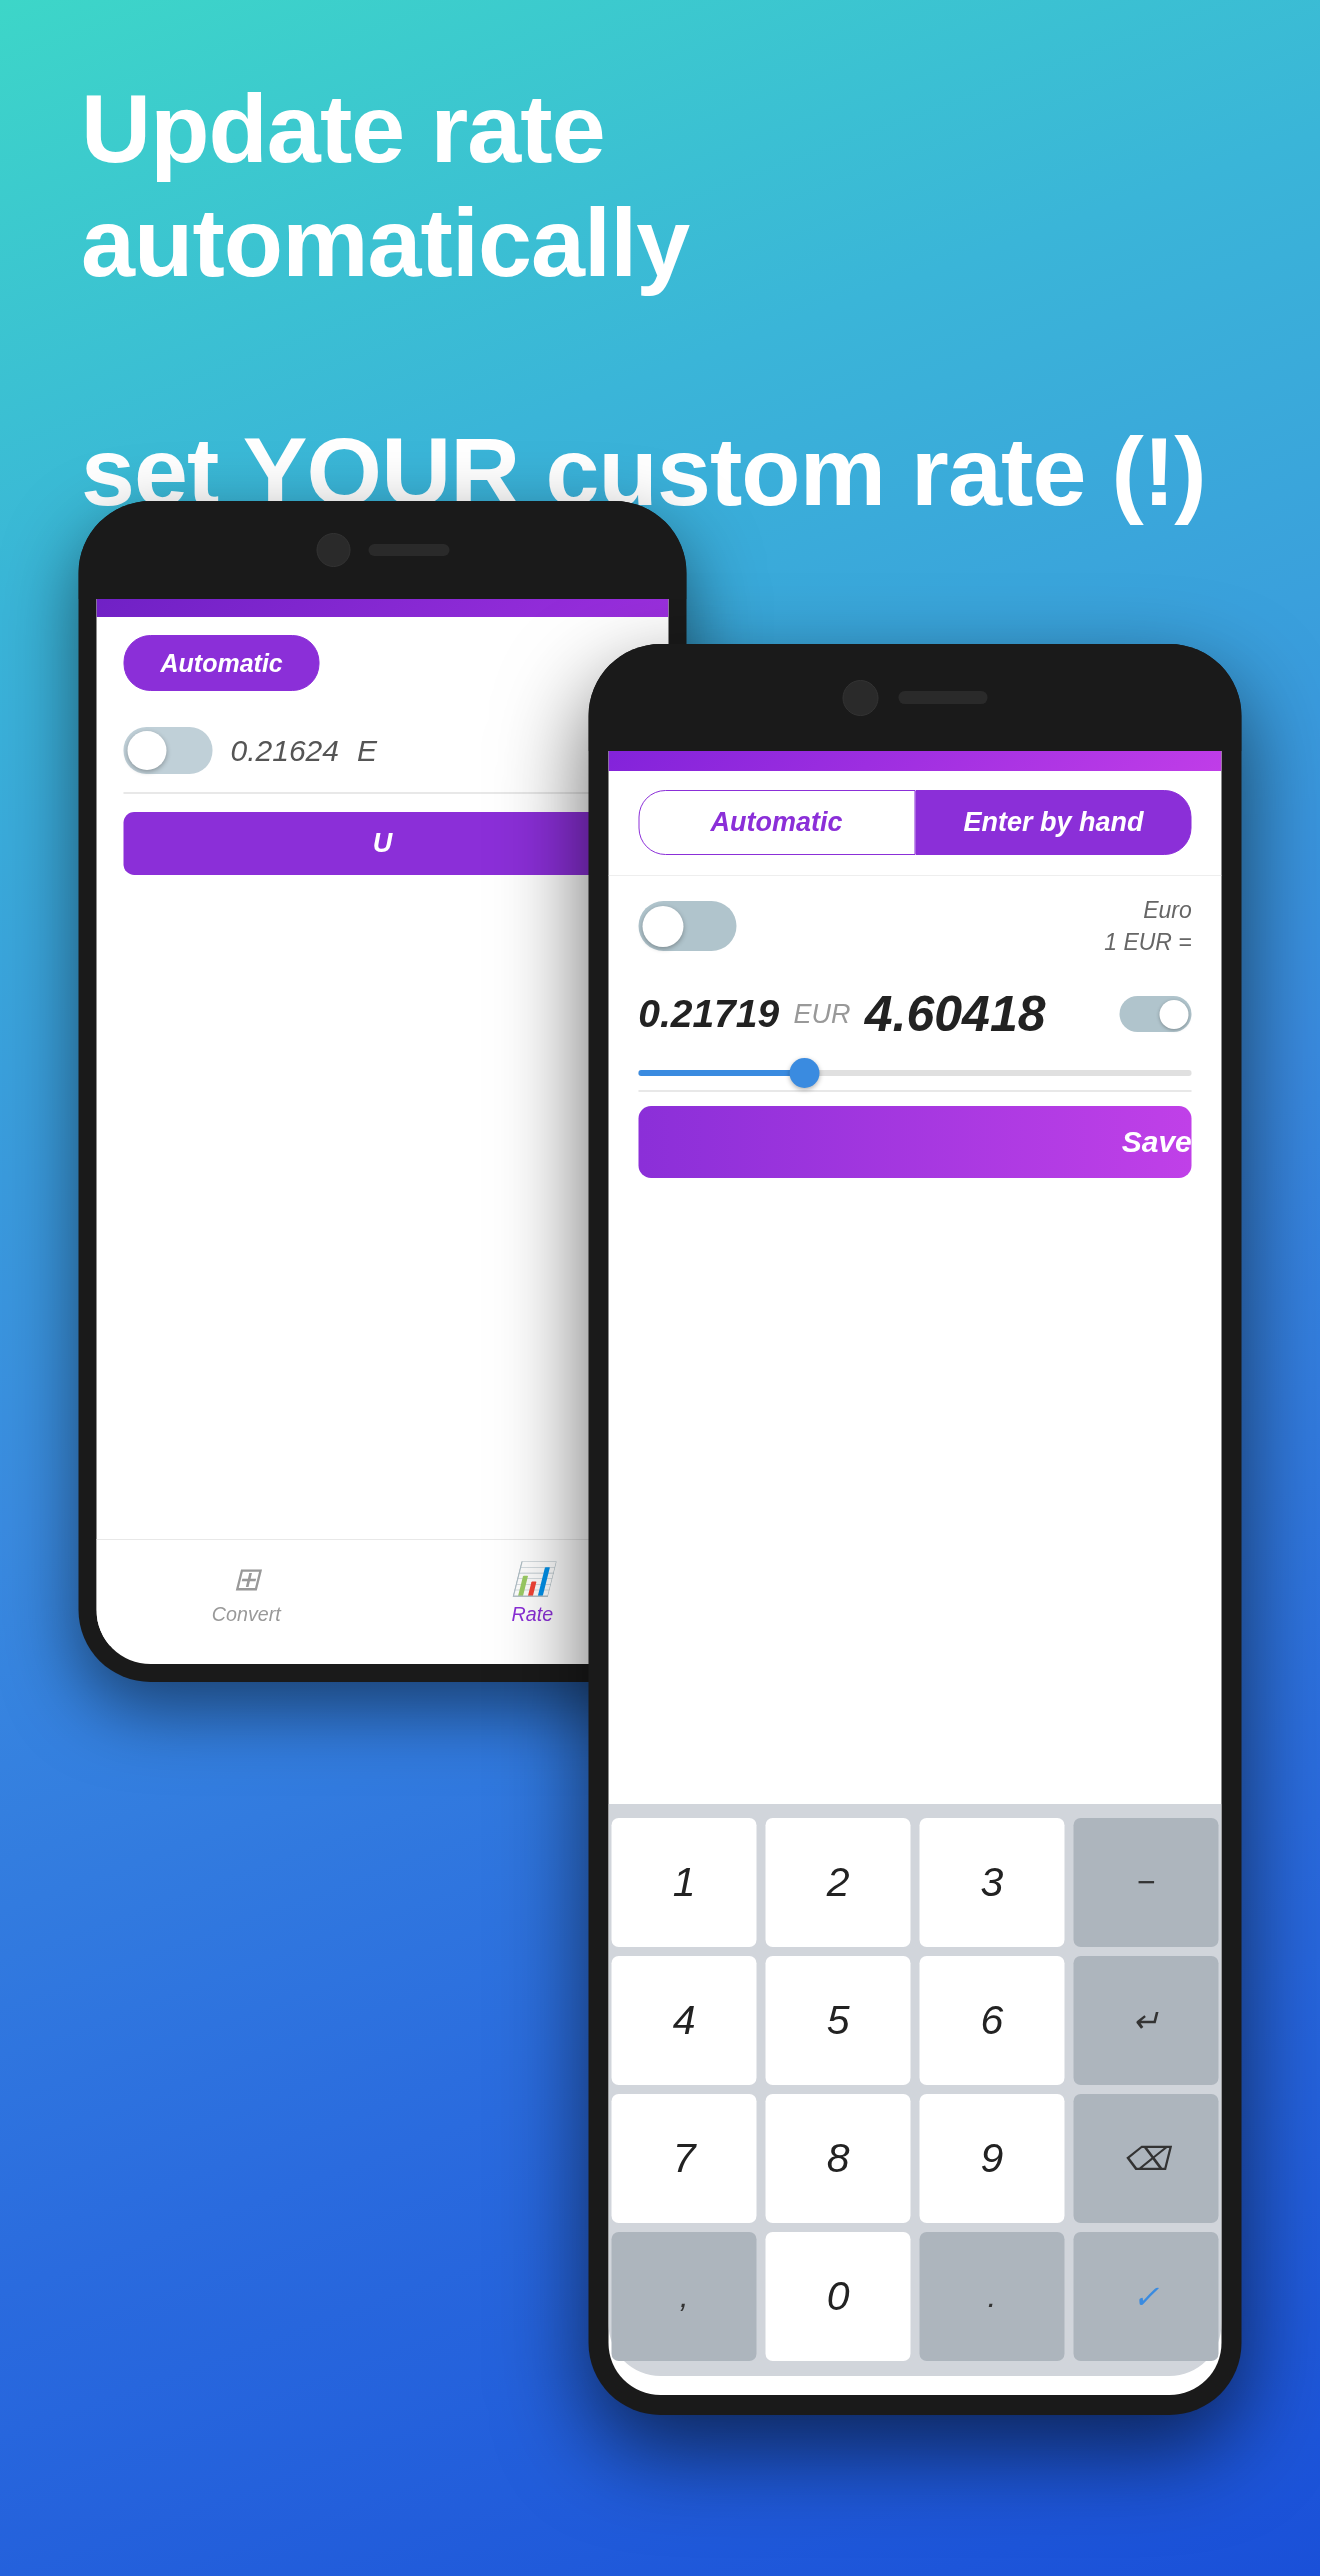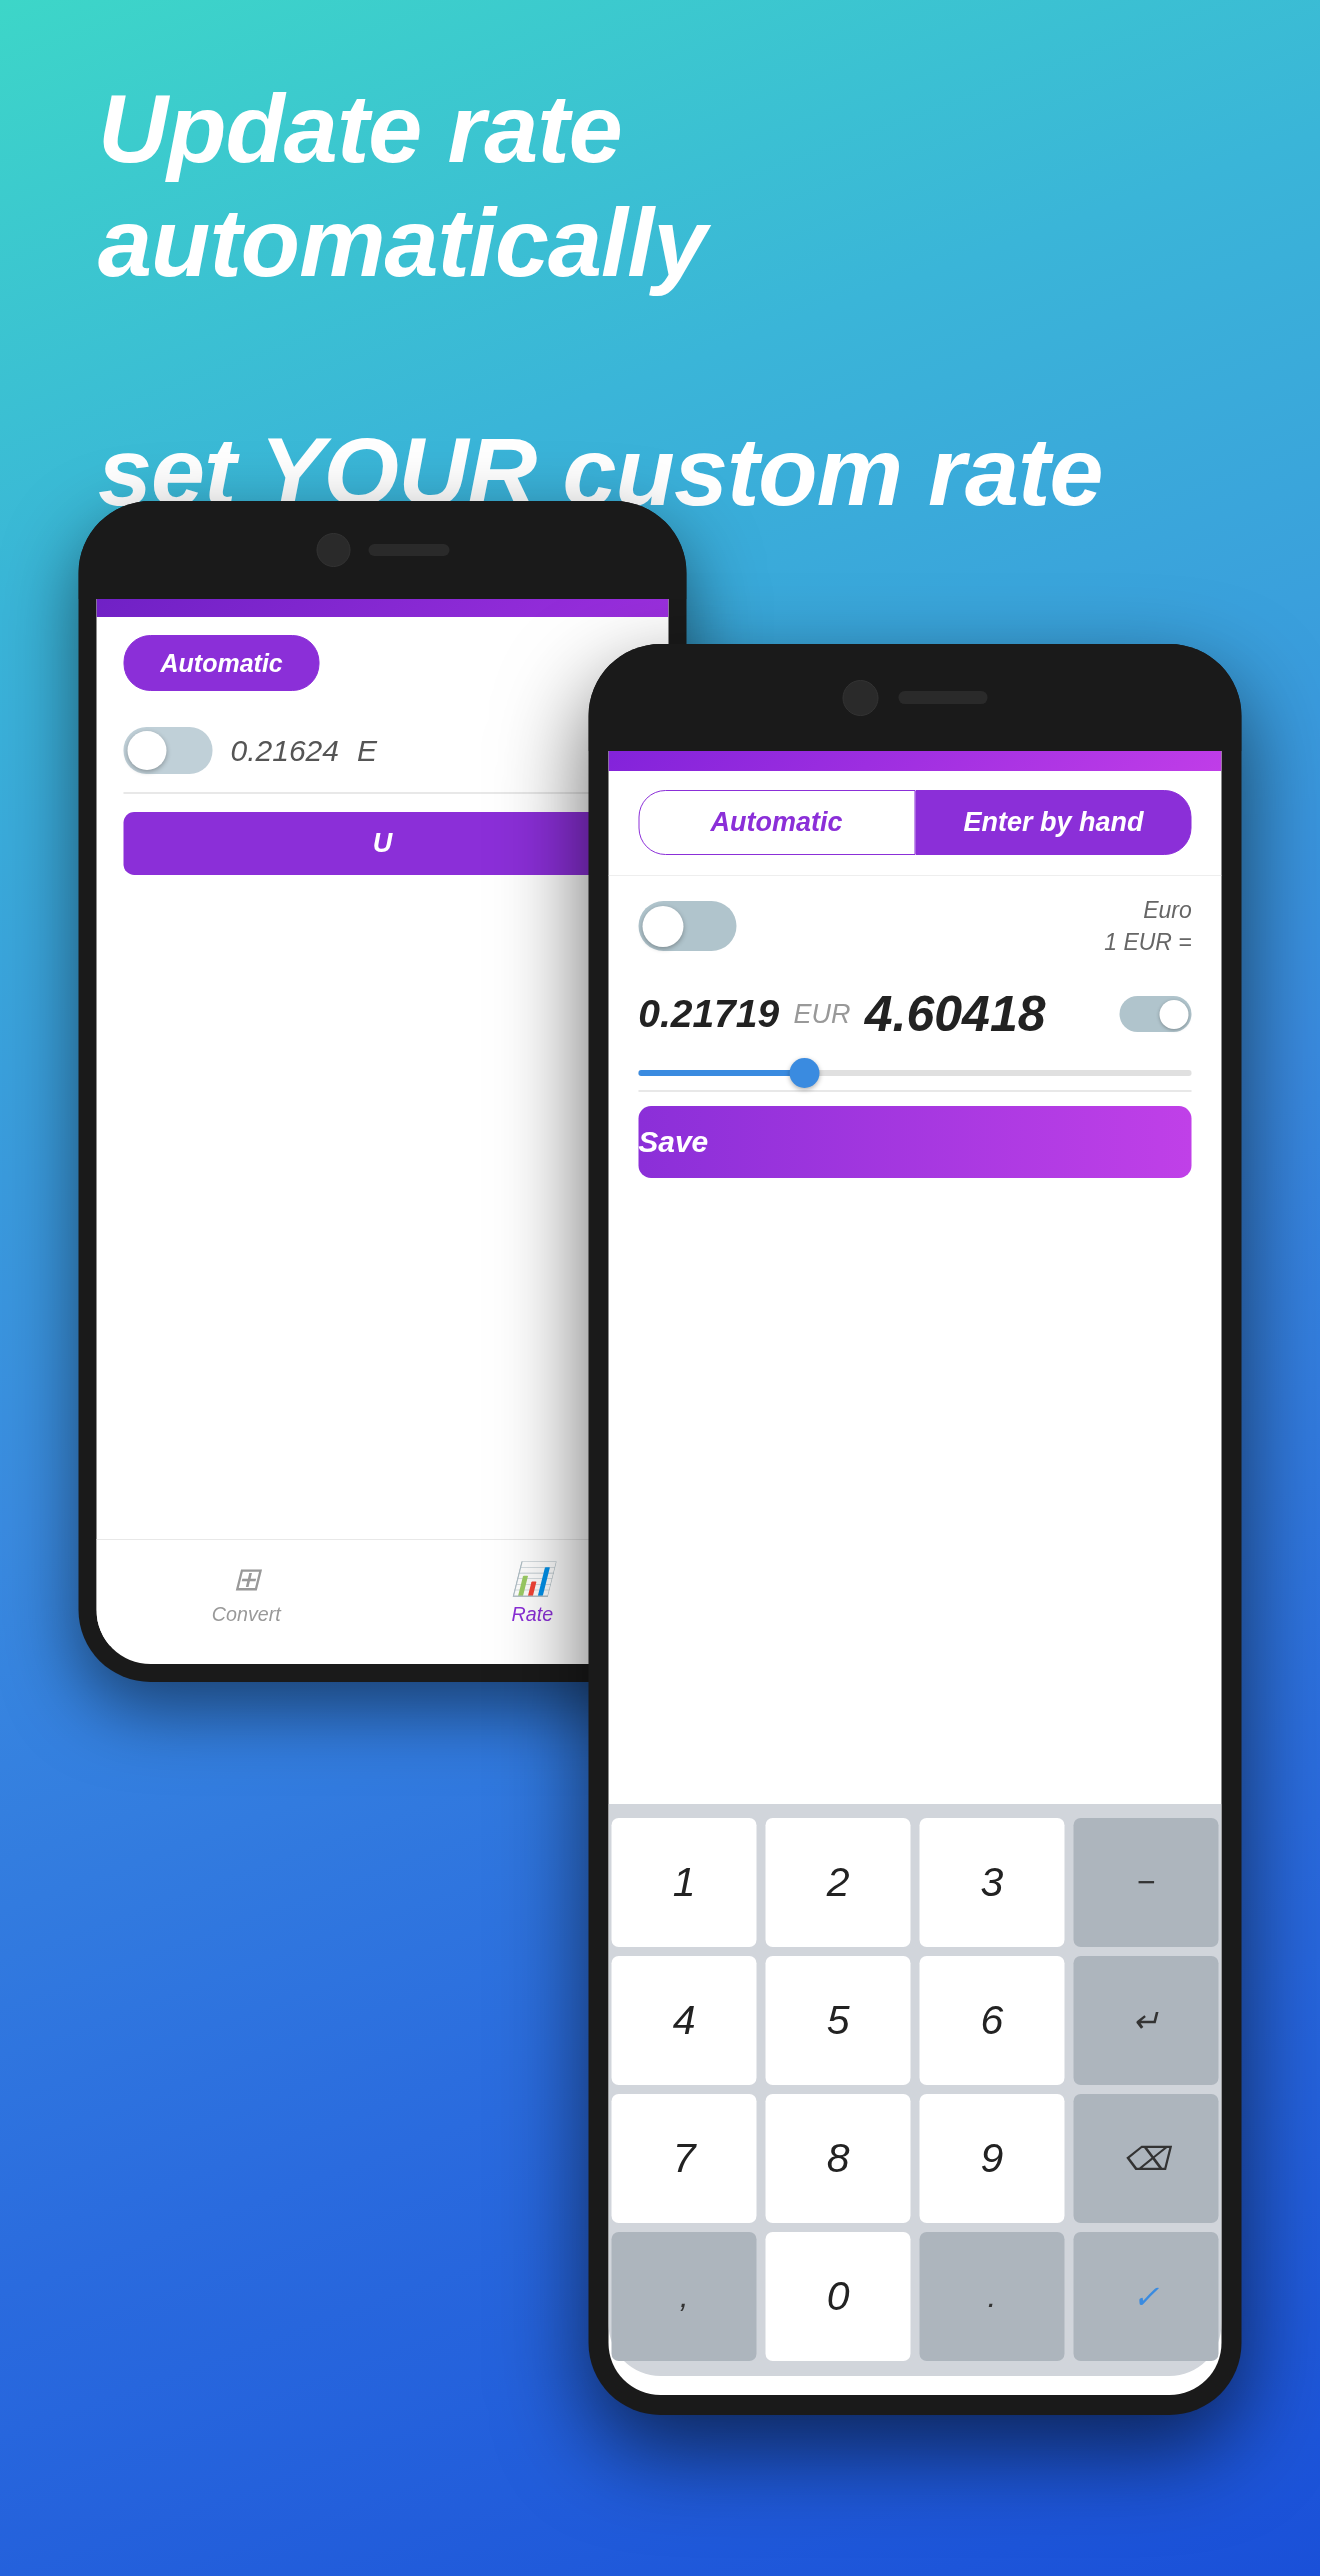--- a/index.html
+++ b/index.html
@@ -9,23 +9,22 @@
       background: linear-gradient(160deg, #3dd6c8 0%, #3ab5d8 20%, #3a8be0 50%, #2a6bde 75%, #1a50d8 100%);
       font-family: -apple-system, BlinkMacSystemFont, 'Helvetica Neue', sans-serif;
       overflow: hidden;
       position: relative;
     }
 
     
     .hero-text {
       position: absolute;
       top: 72px;
-      left: 98px;
+      left: 81px;
       right: 98px;
-      font-style: italic;
     }
     .hero-text h1 {
       color: white;
       font-size: 97px;
       font-weight: 800;
       line-height: 1.18;
       letter-spacing: -0.9px;
     }
 
     
@@ -359,21 +358,21 @@
       background: #e8e8e8;
       margin: 0 0 14.3px;
     }
     .phone-front .save-btn {
       background: linear-gradient(90deg, #8b2fd8, #c040e8);
       color: white;
       border-radius: 12.5px;
       height: 72px;
       display: flex;
       align-items: center;
-      justify-content: flex-start;
+      justify-content: flex-end;
       font-size: 30px;
       font-weight: 600;
       cursor: pointer;
     }
 
     
     .keyboard {
       position: absolute;
       bottom: 19.7px;
       left: 0; right: 0;

